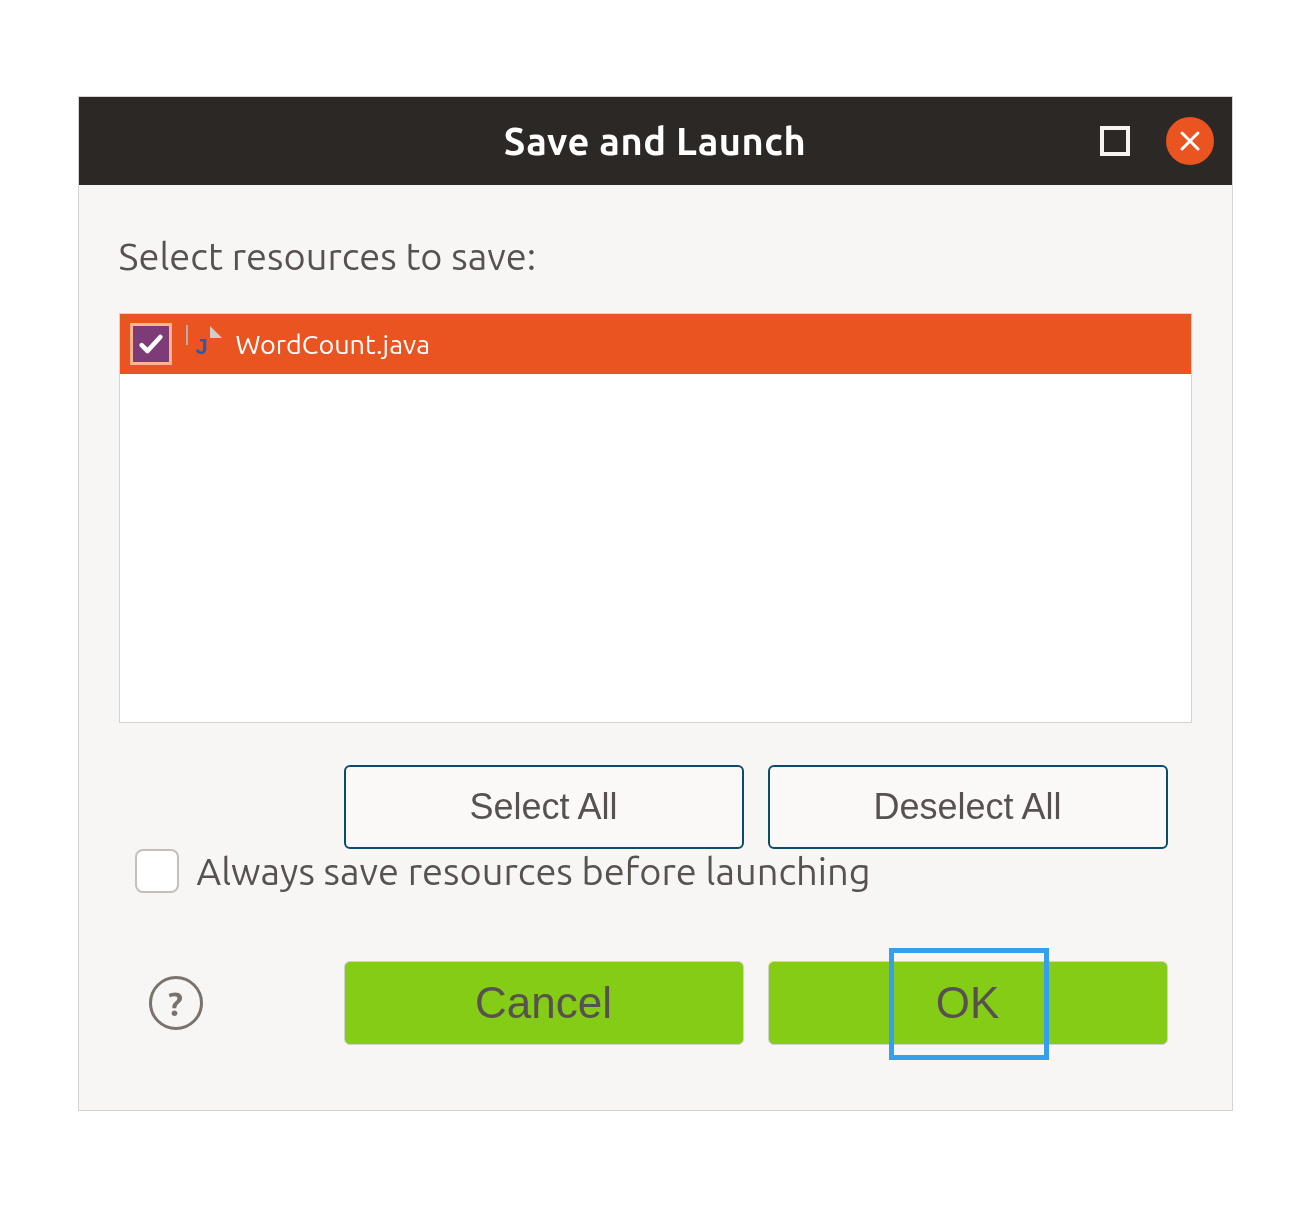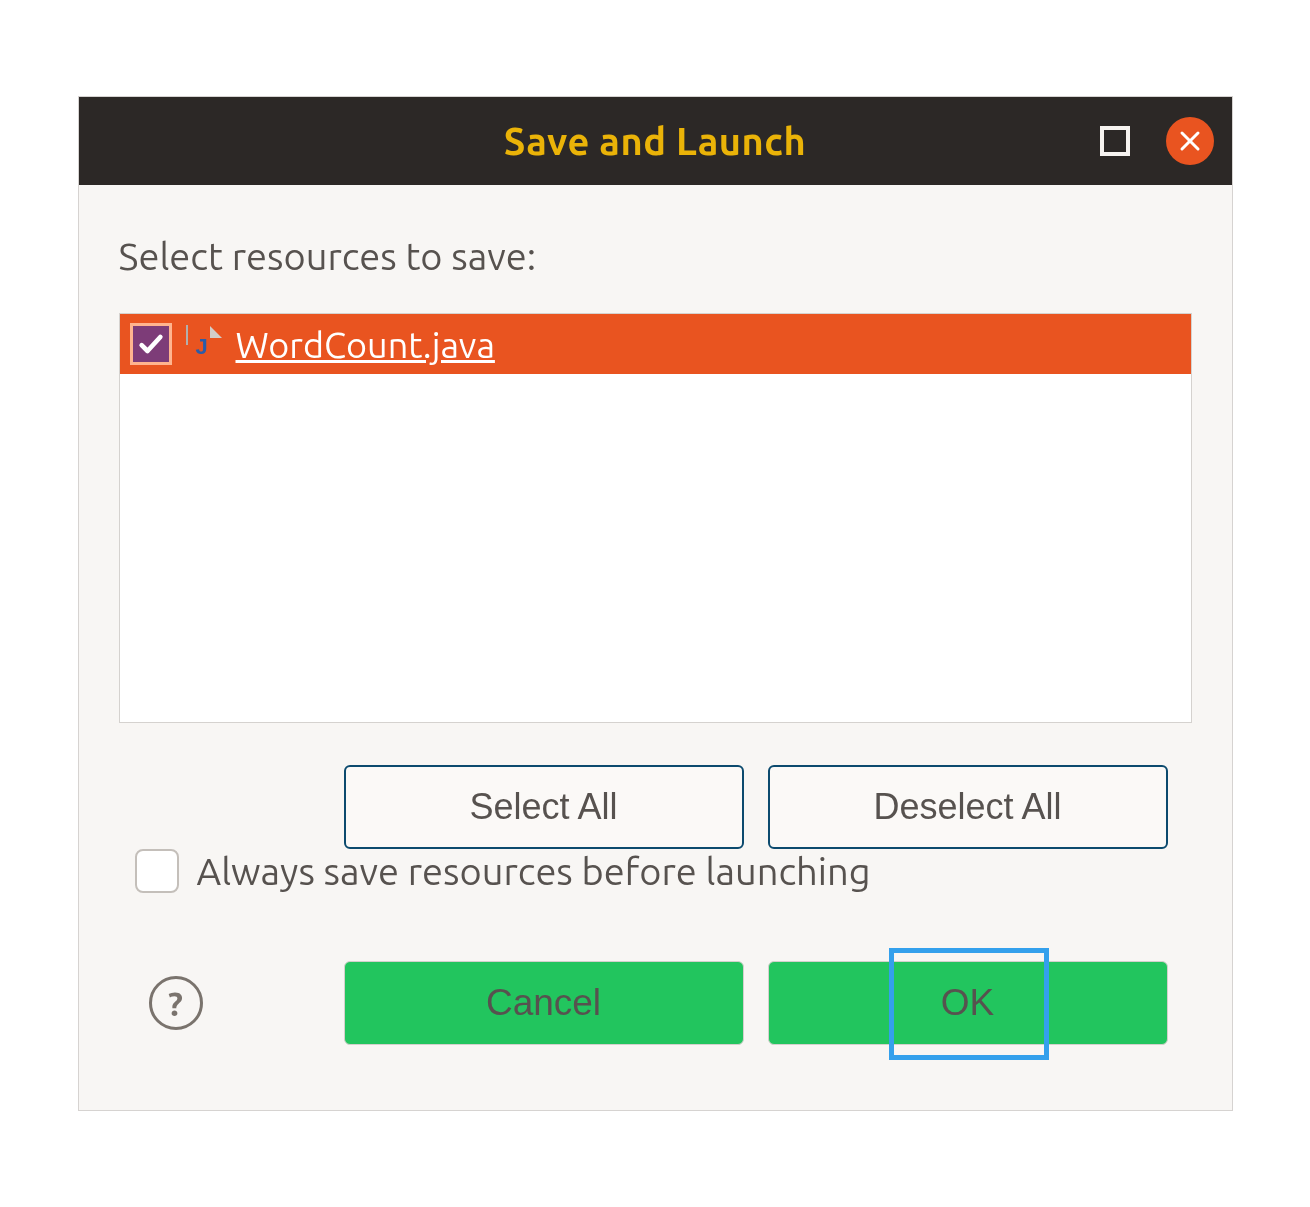--- a/index.html
+++ b/index.html
@@ -26,21 +26,21 @@
     .titlebar {
       height: 88px;
       background: #2c2826;
       display: flex;
       align-items: center;
       position: relative;
     }
     .titlebar-title {
       flex: 1;
       text-align: center;
-      color: #eab308;
+      color: #ffffff;
       font-size: 38px;
       font-weight: 700;
       letter-spacing: 0.5px;
     }
     .titlebar-controls {
       position: absolute;
       right: 18px;
       top: 0;
       height: 100%;
       display: flex;
@@ -129,23 +129,22 @@
     .file-icon .j {
       position: absolute;
       top: 8px;
       left: 10px;
       color: #2a5ca8;
       font-weight: 800;
       font-size: 22px;
       font-family: Arial, sans-serif;
     }
     .file-label {
-      font-size: 36px;
+      font-size: 27px;
       color: #ffffff;
-      text-decoration: underline;
     }
     .select-row {
       margin-top: 42px;
       display: flex;
       justify-content: flex-end;
       gap: 24px;
       padding-right: 24px;
     }
     .btn-secondary {
       min-width: 400px;
@@ -193,24 +192,24 @@
       color: #7a736d;
       font-size: 34px;
       font-weight: 700;
     }
     .footer-spacer {
       flex: 1;
     }
     .btn-cancel, .btn-ok {
       min-width: 400px;
       height: 84px;
-      background: #22c55e;
+      background: #84cc16;
       border: 1px solid #d4d0cc;
       border-radius: 6px;
-      font-size: 37px;
+      font-size: 44px;
       color: #57524f;
       cursor: pointer;
       position: relative;
     }
     .ok-highlight {
       position: absolute;
       top: -14px;
       left: 120px;
       width: 160px;
       height: 112px;

